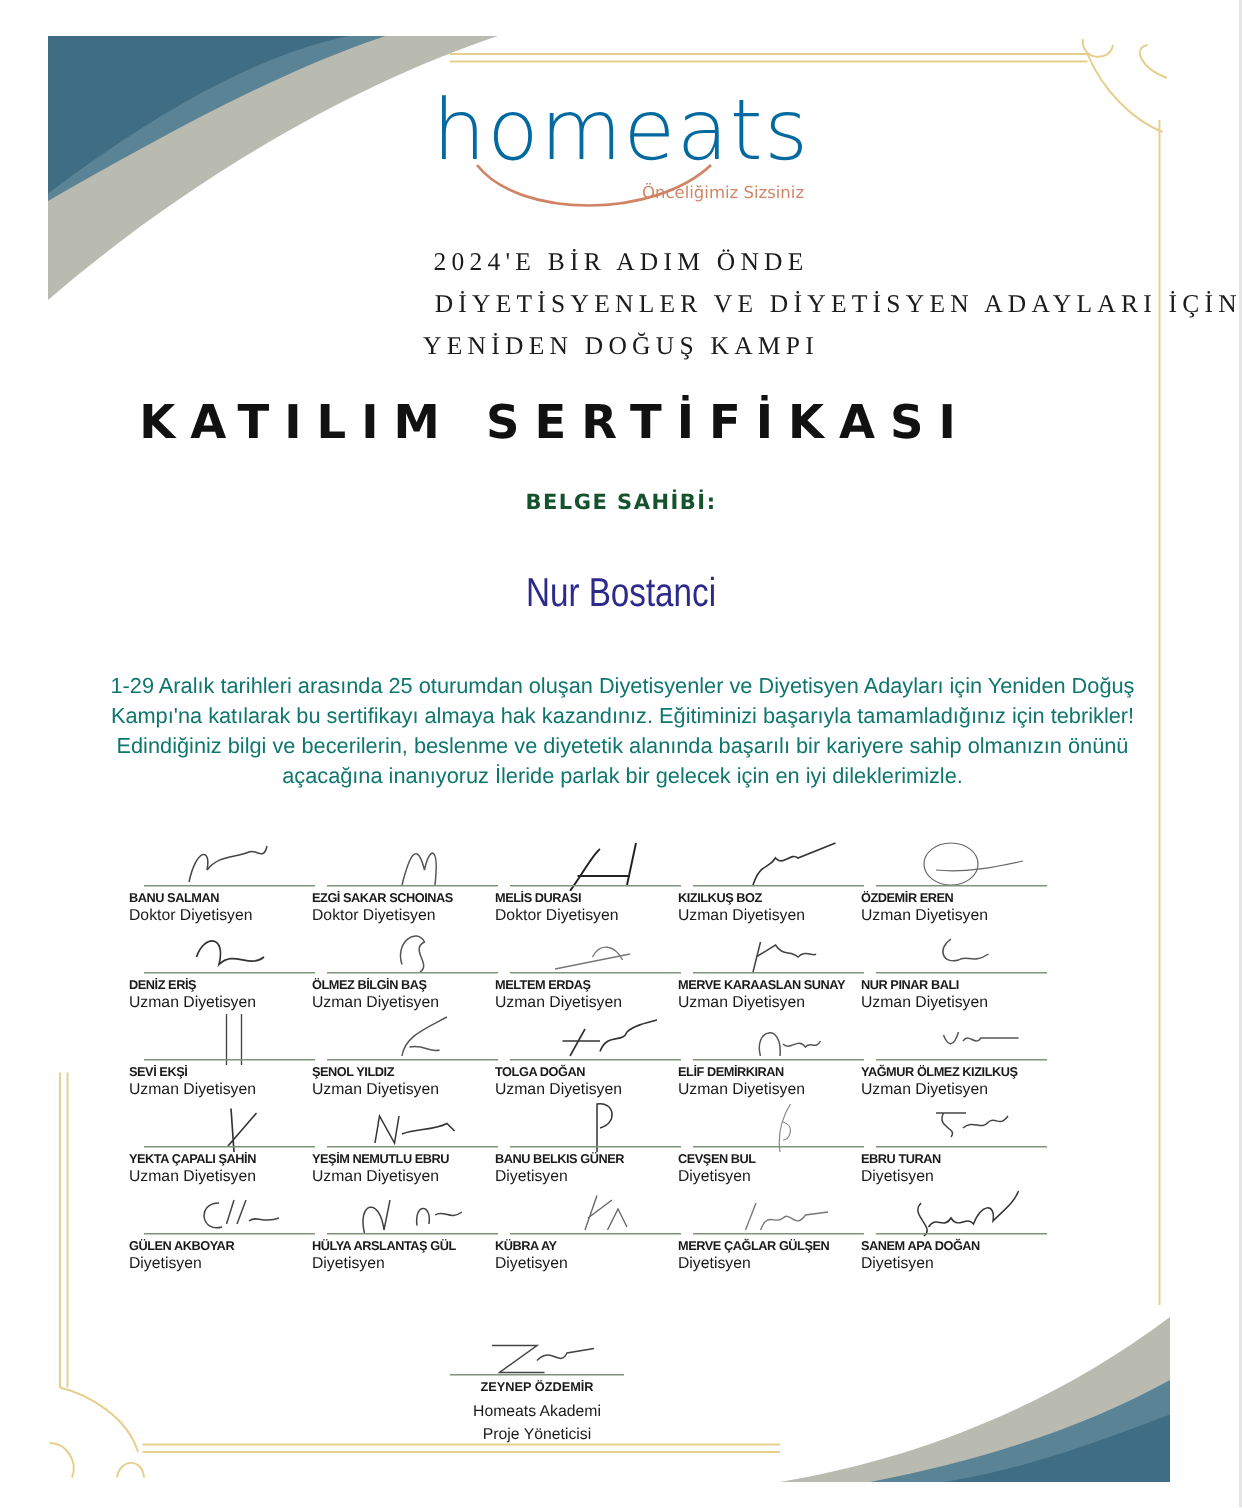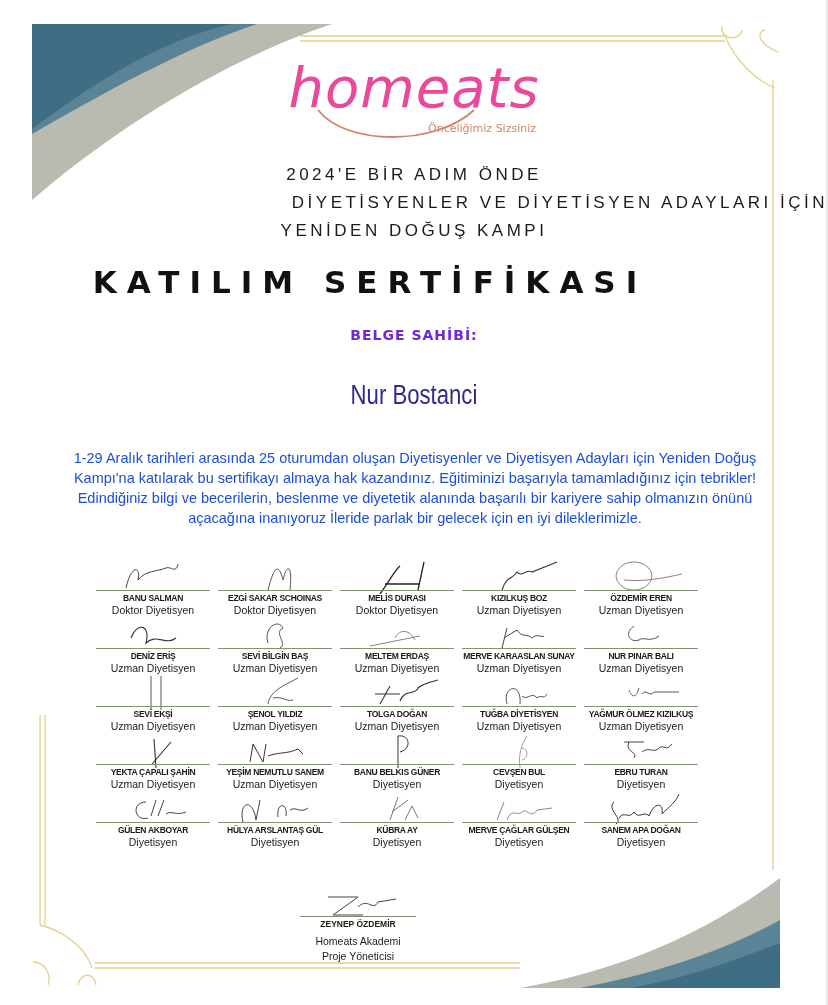--- a/index.html
+++ b/index.html
@@ -3,30 +3,30 @@
 <meta charset="utf-8">
 <style>
   html, body { margin:0; padding:0; }
   body { width:828px; height:1005px; background:#ffffff; position:relative; overflow:hidden; font-family:"Liberation Sans", sans-serif; }
   .edge-strip { position:absolute; right:0; top:0; width:2px; height:1005px; background:#e6e6e6; }
   .deco-tl, .deco-br { position:absolute; }
   .deco-tl { left:32px; top:24px; width:300px; height:176px; }
   .deco-br { left:520px; top:878px; width:260px; height:110px; }
   .frame { position:absolute; pointer-events:none; }
   .logo { position:absolute; left:0; width:828px; top:58px; text-align:center; }
-  .logo-word { font-family:"DejaVu Sans", sans-serif; font-size:56px; color:#ec4899; letter-spacing:1px; font-weight:300; line-height:60px;font-style:italic; }
+  .logo-word { font-family:"DejaVu Sans", sans-serif; font-size:56px; color:#0369a1; letter-spacing:1px; font-weight:300; line-height:60px; }
   .logo-tag { position:absolute; left:428px; top:64px; font-size:11px; color:#d08466; font-family:"DejaVu Sans", sans-serif; }
-  .headline { position:absolute; left:0; width:828px; text-align:center; color:#1b1b1b; font-family:Liberation Sans, sans-serif; font-size:17px; letter-spacing:3.5px; line-height:26px; }
+  .headline { position:absolute; left:0; width:828px; text-align:center; color:#1b1b1b; font-family:Liberation Serif, serif; font-size:17px; letter-spacing:3.5px; line-height:26px; }
   .title { position:absolute; left:0; width:740px; top:264px; text-align:center; font-family:"DejaVu Sans", sans-serif; font-weight:bold; font-size:31px; letter-spacing:10px; color:#111; }
-  .holder-label { position:absolute; left:0; width:828px; top:327px; text-align:center; font-weight:bold; font-size:14px; letter-spacing:1px; color:#6d28d9; font-family:"DejaVu Sans", sans-serif; }
+  .holder-label { position:absolute; left:0; width:828px; top:327px; text-align:center; font-weight:bold; font-size:14px; letter-spacing:1px; color:#14532d; font-family:"DejaVu Sans", sans-serif; }
   .holder-name { position:absolute; left:0; width:828px; top:380px; text-align:center; font-family:"Liberation Sans Narrow","Liberation Sans", sans-serif; font-size:27px; color:#2d2a8c; transform:scaleX(0.82); }
-  .body-text { position:absolute; left:70px; width:690px; top:448px; text-align:center; font-size:14.5px; line-height:20px; color:#1d4ed8; font-family:"Liberation Sans", sans-serif; }
+  .body-text { position:absolute; left:70px; width:690px; top:448px; text-align:center; font-size:14.5px; line-height:20px; color:#0f766e; font-family:"Liberation Sans", sans-serif; }
   .sig-grid { position:absolute; left:96px; top:560px; width:636px; }
   .sig-row { display:flex; height:58px; }
-  .sig { width:114px; margin-right:8px; position:relative; text-align:center; }
+  .sig { width:114px; margin-right:8px; position:relative; }
   .sig .line { position:absolute; left:0; right:0; top:30px; border-top:1.5px solid #7d9476; }
   .sig .scribble { position:absolute; left:20px; top:0; width:80px; height:34px; }
   .sig .nm { position:absolute; left:-10px; right:-10px; top:33px; font-size:8.5px; font-weight:bold; color:#1a1a1a; letter-spacing:-0.3px; font-family:"Liberation Sans", sans-serif; }
   .sig .rl { position:absolute; left:-10px; right:-10px; top:44px; font-size:10.5px; color:#1a1a1a; font-family:"Liberation Sans", sans-serif; }
   .lead-row { position:absolute; left:300px; top:885px; display:flex; }
   .lead { width:116px; margin-right:8px; position:relative; height:80px; text-align:center; }
   .lead .line { position:absolute; left:0; right:0; top:31px; border-top:1.5px solid #7d9476; }
   .lead .scribble { position:absolute; left:18px; top:2px; width:80px; height:32px; }
   .lead .nm { position:absolute; left:-10px; right:-10px; top:34px; font-size:8.5px; font-weight:bold; color:#1a1a1a; }
   .lead .rl { position:absolute; left:-10px; right:-10px; top:49px; font-size:10.5px; color:#1a1a1a; line-height:15px; }
@@ -136,21 +136,21 @@
         </svg>
         <div class="line"></div>
         <div class="nm">DENİZ ERİŞ</div>
         <div class="rl">Uzman Diyetisyen</div>
       </div>
     <div class="sig">
         <svg class="scribble" viewBox="0 0 80 34">
           <path d="M30 25 C25 10 40 0 45 10 C35 15 50 25 42 30" fill="none" stroke="#555" stroke-width="1"></path>
         </svg>
         <div class="line"></div>
-        <div class="nm">SEVİ BİLGİN BAŞ</div>
+        <div class="nm">ÖLMEZ BİLGİN BAŞ</div>
         <div class="rl">Uzman Diyetisyen</div>
       </div>
     <div class="sig">
         <svg class="scribble" viewBox="0 0 80 34">
           <path d="M10 28 L60 18 M35 20 C40 10 50 12 55 22" fill="none" stroke="#777" stroke-width="0.9"></path>
         </svg>
         <div class="line"></div>
         <div class="nm">MELTEM ERDAŞ</div>
         <div class="rl">Uzman Diyetisyen</div>
       </div>
@@ -194,21 +194,21 @@
         </svg>
         <div class="line"></div>
         <div class="nm">TOLGA DOĞAN</div>
         <div class="rl">Uzman Diyetisyen</div>
       </div>
     <div class="sig">
         <svg class="scribble" viewBox="0 0 80 34">
           <path d="M25 28 C20 10 40 5 38 28 M40 20 C45 25 50 15 55 22 C58 18 62 24 65 18" fill="none" stroke="#555" stroke-width="1"></path>
         </svg>
         <div class="line"></div>
-        <div class="nm">TUĞBA DİYETİSYEN</div>
+        <div class="nm">ELİF DEMİRKIRAN</div>
         <div class="rl">Uzman Diyetisyen</div>
       </div>
     <div class="sig">
         <svg class="scribble" viewBox="0 0 80 34">
           <path d="M25 14 C28 22 32 22 35 12 M38 18 C42 12 46 22 50 16 L75 16" fill="none" stroke="#555" stroke-width="1"></path>
         </svg>
         <div class="line"></div>
         <div class="nm">YAĞMUR ÖLMEZ KIZILKUŞ</div>
         <div class="rl">Uzman Diyetisyen</div>
       </div>
@@ -220,21 +220,21 @@
         </svg>
         <div class="line"></div>
         <div class="nm">YEKTA ÇAPALI ŞAHİN</div>
         <div class="rl">Uzman Diyetisyen</div>
       </div>
     <div class="sig">
         <svg class="scribble" viewBox="0 0 80 34">
           <path d="M12 28 L15 10 L25 28 L28 10 M30 22 C40 18 50 20 60 15 L65 20" fill="none" stroke="#333" stroke-width="1"></path>
         </svg>
         <div class="line"></div>
-        <div class="nm">YEŞİM NEMUTLU SANEM</div>
+        <div class="nm">YEŞİM NEMUTLU EBRU</div>
         <div class="rl">Uzman Diyetisyen</div>
       </div>
     <div class="sig">
         <svg class="scribble" viewBox="0 0 80 34">
           <path d="M38 34 V2 C50 0 52 15 40 18" fill="none" stroke="#333" stroke-width="1"></path>
         </svg>
         <div class="line"></div>
         <div class="nm">BANU BELKIS GÜNER</div>
         <div class="rl">Diyetisyen</div>
       </div>

